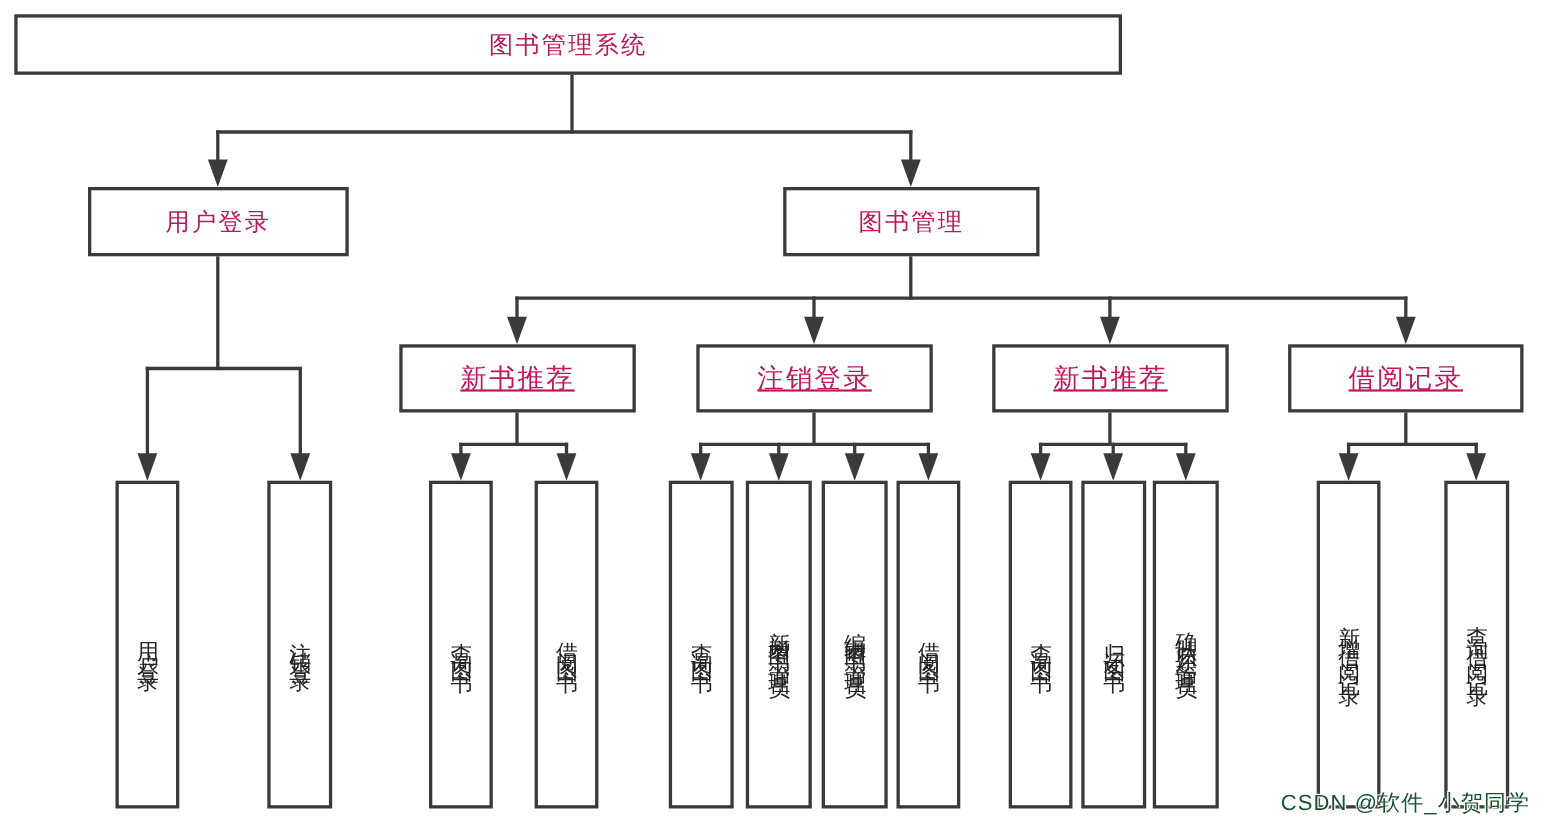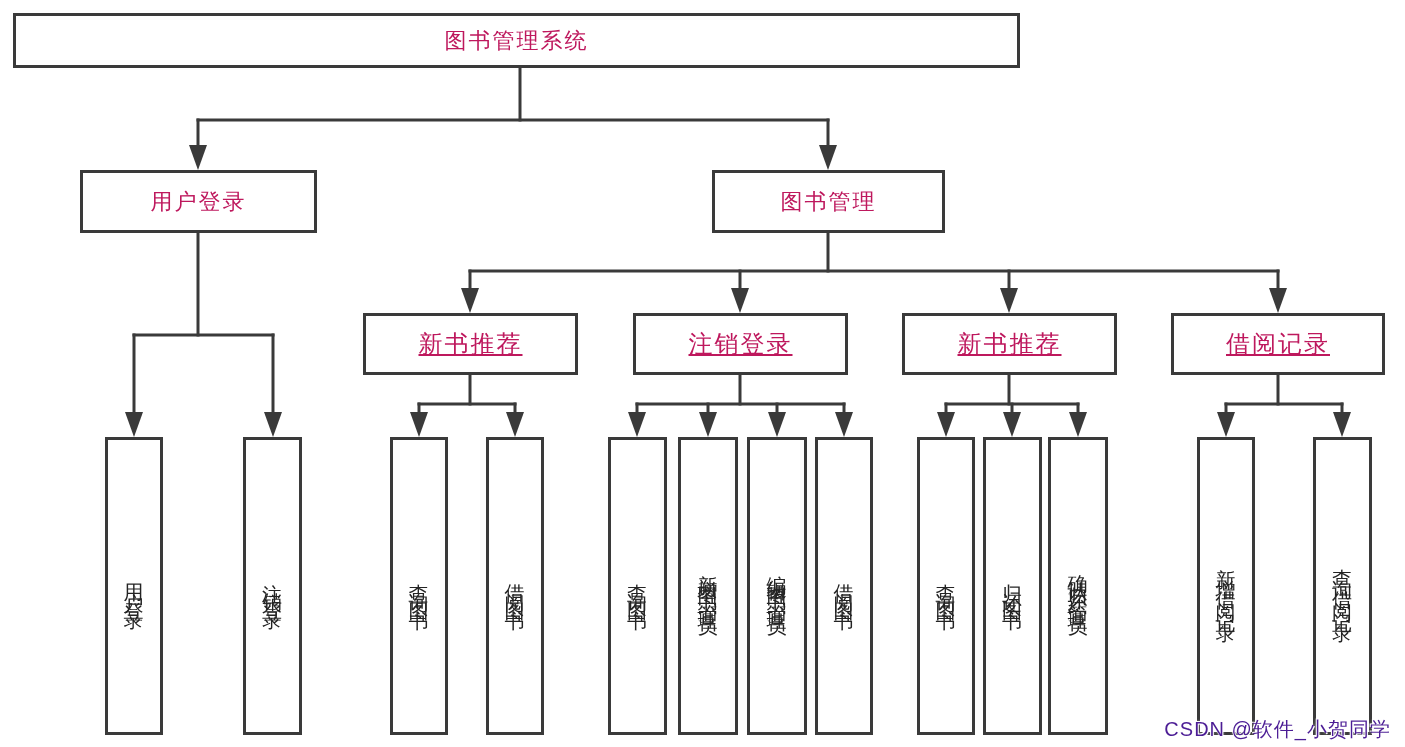--- a/index.html
+++ b/index.html
@@ -44,21 +44,21 @@
     color: #242424;
     white-space: nowrap;
   }
   #watermark {
     position: absolute;
     right: 14px;
     bottom: 4px;
     z-index: 5;
     font-size: 20px;
     letter-spacing: 1px;
-    color: #4c1d95;
+    color: #14532d;
     text-shadow: 1px 1px 0 #ffffff, -1px -1px 0 #ffffff, 0 0 3px #ffffff;
     white-space: nowrap;
   }
 </style>
 </head>
 <body>
 
 <div id="stage">
 
   <svg id="connectors" viewBox="0 0 1405 747" xmlns="http://www.w3.org/2000/svg">

